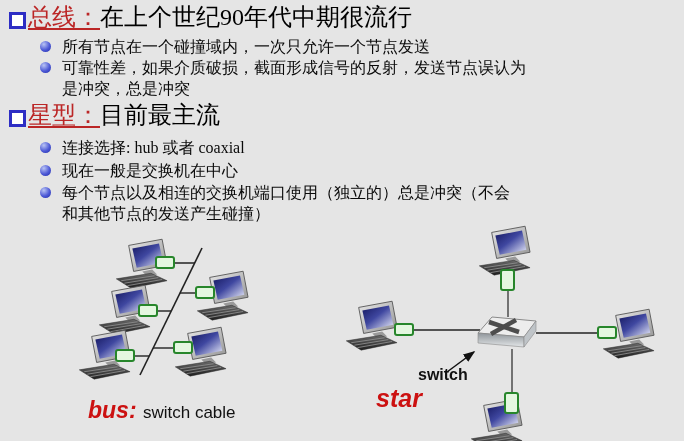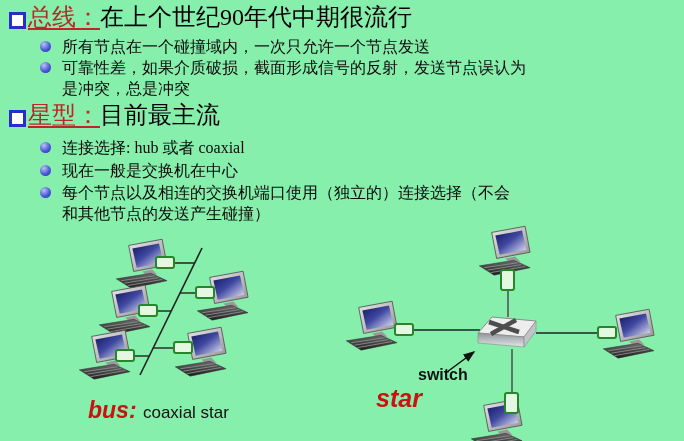--- a/index.html
+++ b/index.html
@@ -1,16 +1,16 @@
 <!DOCTYPE html>
 <html><head>
 <meta charset="utf-8">
 <style>
   html,body{margin:0;padding:0;background:#fff;}
-  .slide{position:relative;width:684px;height:441px;background:#86efac;overflow:hidden;
+  .slide{position:relative;width:684px;height:441px;background:#e5e5e5;overflow:hidden;
          font-family:"Liberation Serif","DejaVu Serif",serif;color:#000;}
   
   .h{position:absolute;font-size:24px;line-height:27px;white-space:nowrap;}
   .h .pfx{color:#bb2626;text-decoration:underline;text-underline-offset:3px;}
   .sq{position:absolute;width:11px;height:11px;border:3px solid #2d2dc4;background:#fff;}
   
   .b{position:absolute;font-size:16px;line-height:21px;white-space:nowrap;color:#0a0a0a;}
   .dot{position:absolute;width:11px;height:11px;border-radius:50%;
        background:radial-gradient(circle at 35% 30%, #b9c4f4 0%, #4d59d6 55%, #1f2aa8 100%);}
   
@@ -44,21 +44,21 @@
     <span class="pfx">星型：</span><span>目前最主流</span>
   </div>
 
   <span class="dot" style="left:40px;top:142px;"></span>
   <div class="b" style="left:62px;top:137px;">连接选择: hub 或者 coaxial</div>
 
   <span class="dot" style="left:40px;top:165px;"></span>
   <div class="b" style="left:62px;top:160px;">现在一般是交换机在中心</div>
 
   <span class="dot" style="left:40px;top:187px;"></span>
-  <div class="b" style="left:62px;top:182px;">每个节点以及相连的交换机端口使用（独立的）连接选择（不会</div>
+  <div class="b" style="left:62px;top:182px;">每个节点以及相连的交换机端口使用（独立的）总是冲突（不会</div>
   <div class="b" style="left:62px;top:203px;">和其他节点的发送产生碰撞）</div>
 
   <svg width="0" height="0" style="position:absolute" aria-hidden="true">
     <defs>
       <linearGradient id="gScr" x1="0" y1="0" x2="1" y2="1">
         <stop offset="0%" stop-color="#14175e"></stop>
         <stop offset="45%" stop-color="#3f47a0"></stop>
         <stop offset="100%" stop-color="#eef0fc"></stop>
       </linearGradient>
       <linearGradient id="gFrame" x1="0" y1="0" x2="1" y2="1">
@@ -102,21 +102,21 @@
     <use href="#pc" x="114" y="90" width="62" height="52"></use>
     <rect x="96" y="21" width="18" height="11" rx="2" fill="#e4f7e0" stroke="#27862b" stroke-width="2"></rect>
     <rect x="79" y="69" width="18" height="11" rx="2" fill="#e4f7e0" stroke="#27862b" stroke-width="2"></rect>
     <rect x="56" y="114" width="18" height="11" rx="2" fill="#e4f7e0" stroke="#27862b" stroke-width="2"></rect>
     <rect x="136" y="51" width="18" height="11" rx="2" fill="#e4f7e0" stroke="#27862b" stroke-width="2"></rect>
     <rect x="114" y="106" width="18" height="11" rx="2" fill="#e4f7e0" stroke="#27862b" stroke-width="2"></rect>
   </svg>
 
   <div class="lab-red" style="left:88px;top:397px;font-size:23px;">
     <span>bus:</span>
-    <span class="lab-plain" style="font-size:17px;">coaxial star</span>
+    <span class="lab-plain" style="font-size:17px;">switch cable</span>
   </div>
 
   <svg style="left:340px;top:225px;" width="344" height="216" viewBox="0 0 344 216">
     <line x1="168" y1="52" x2="168" y2="92" stroke="#555" stroke-width="1.6"></line>
     <line x1="62" y1="105" x2="140" y2="105" stroke="#222" stroke-width="1.6"></line>
     <line x1="196" y1="108" x2="268" y2="108" stroke="#222" stroke-width="1.6"></line>
     <line x1="172" y1="124" x2="172" y2="182" stroke="#555" stroke-width="1.6"></line>
     <use href="#pc" x="138" y="0" width="62" height="52"></use>
     <use href="#pc" x="5" y="75" width="62" height="52"></use>
     <use href="#pc" x="262" y="83" width="62" height="52"></use>

